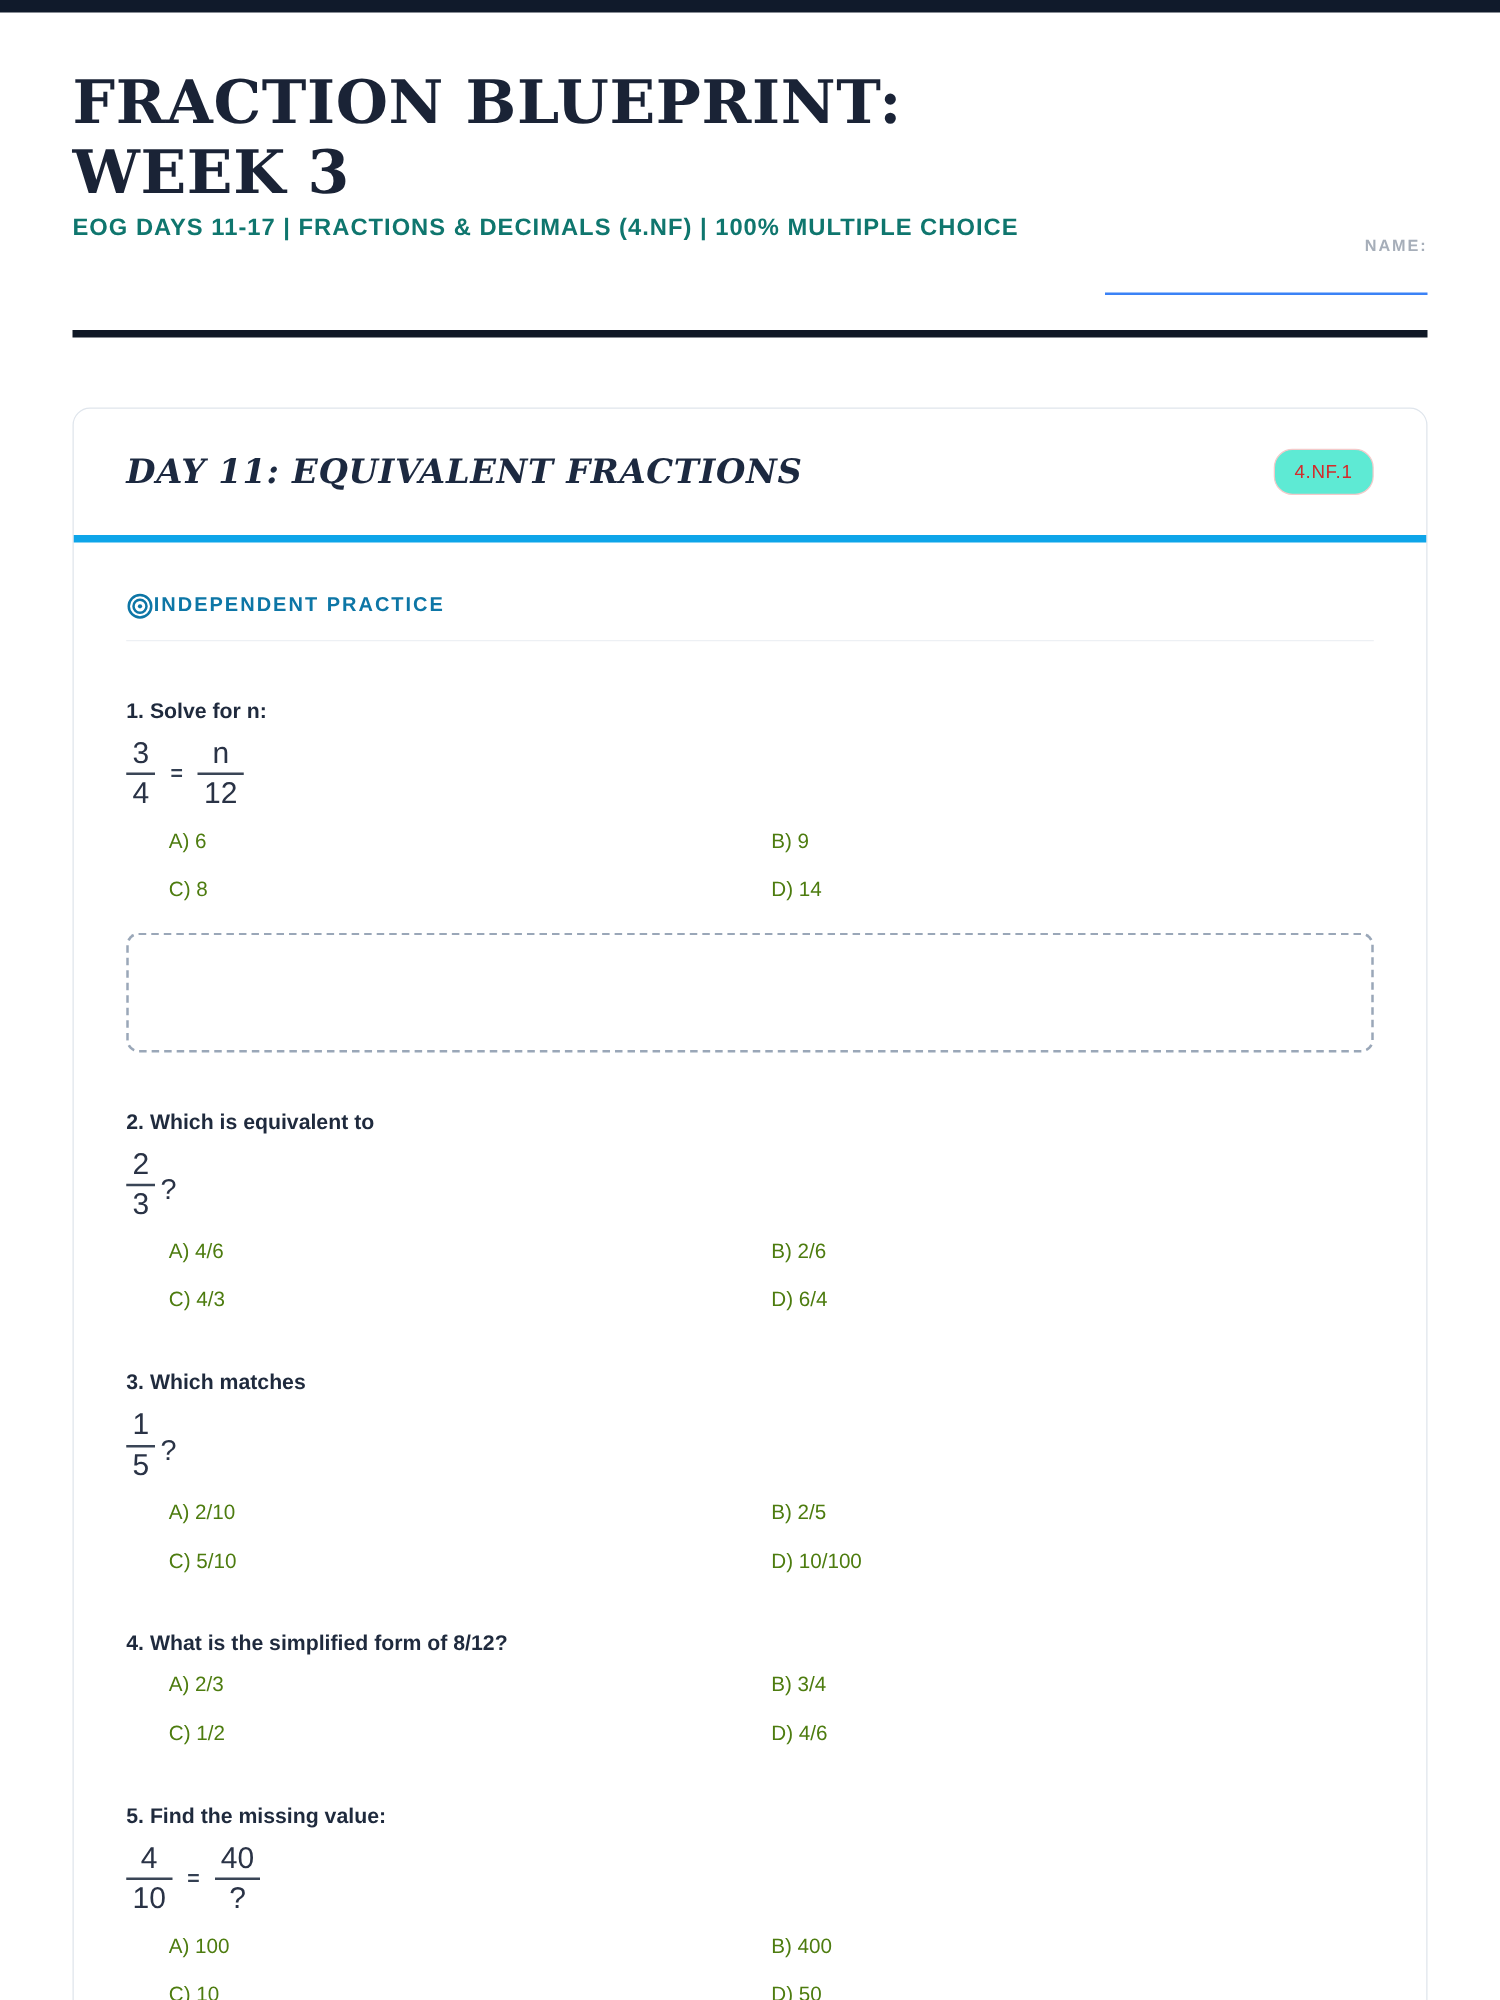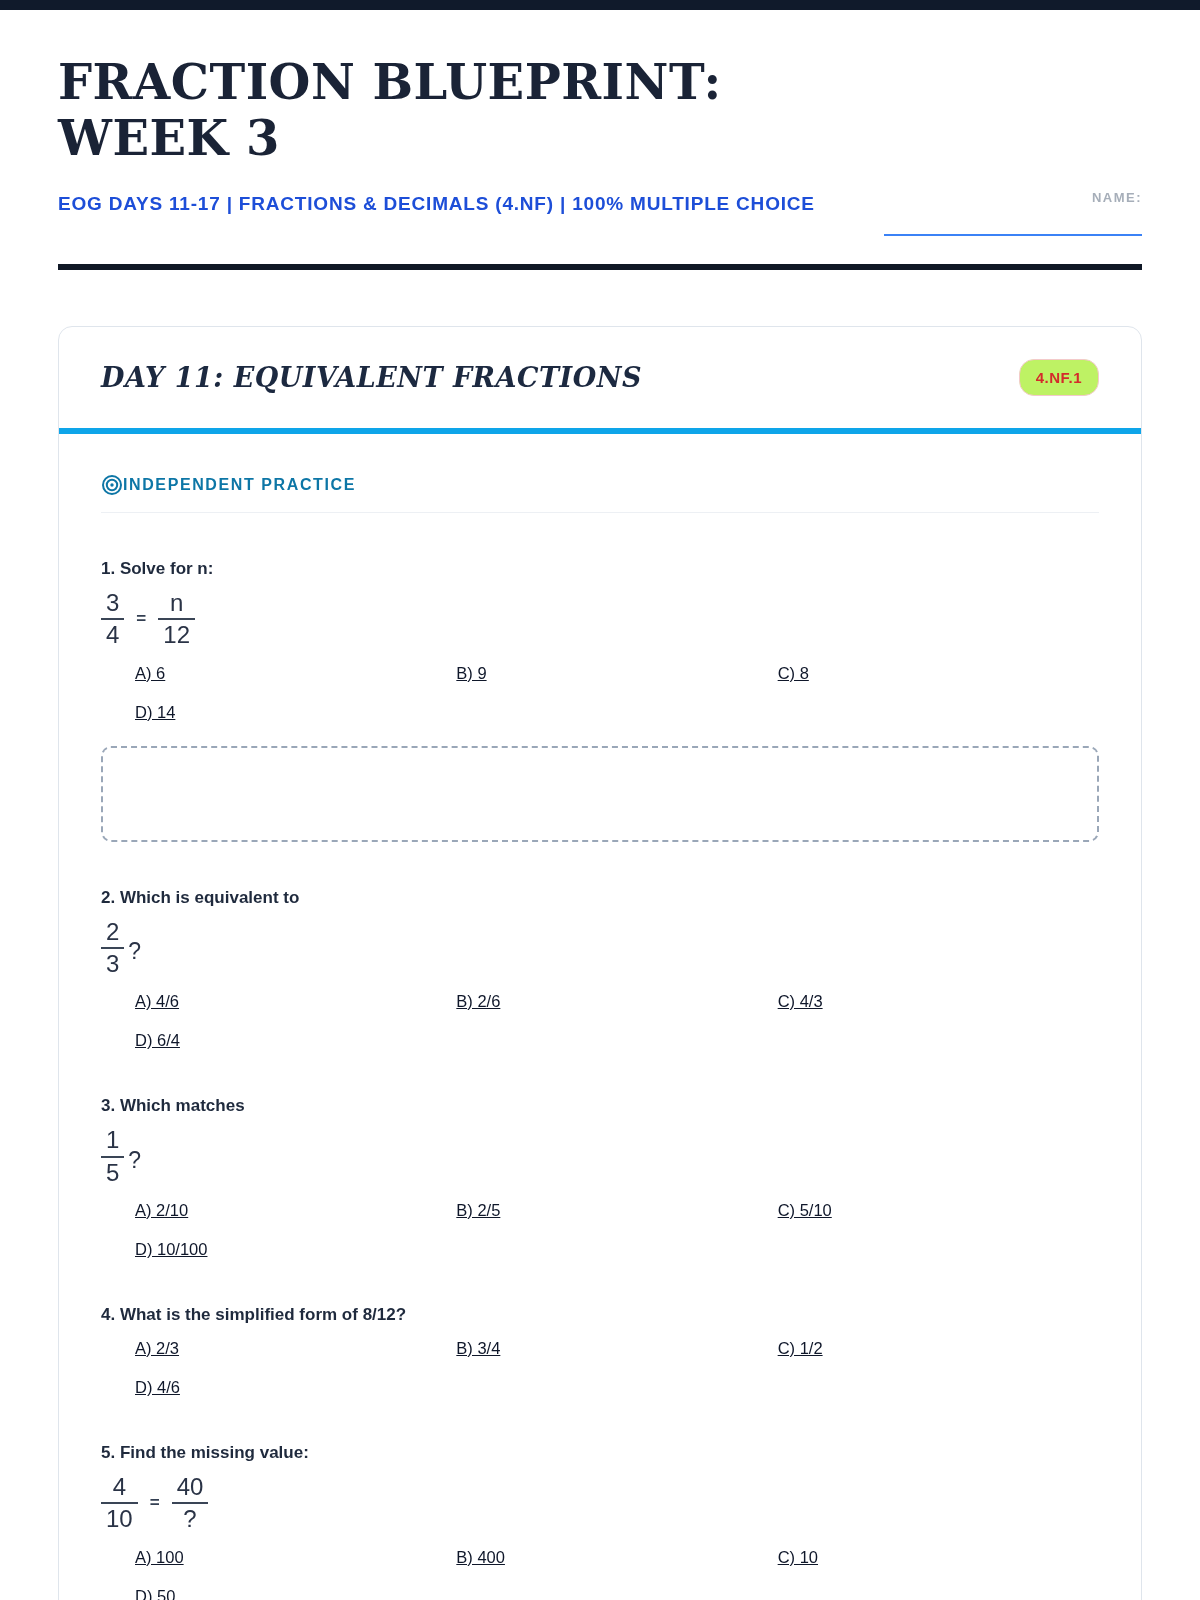--- a/index.html
+++ b/index.html
@@ -13,63 +13,63 @@
   .page{padding:0 58px;}
   header{display:flex;justify-content:space-between;align-items:flex-start;margin-top:44px;}
   h1{
     font-family:"DejaVu Serif", serif;
     font-weight:800;
     font-size:48px;line-height:1.17;
     letter-spacing:0.5px;
     color:#1a2336;margin:0;
   }
   .subtitle{
-    margin:24px 0 0;max-width:800px;
-    color:#1d4ed8;font-weight:bold;font-size:19px;line-height:1.45;
+    margin:3px 0 0;max-width:800px;
+    color:#0f766e;font-weight:bold;font-size:19px;line-height:1.45;
     letter-spacing:0.8px;
   }
   .name-block{
     width:258px;margin-top:134px;text-align:right;
     border-bottom:2px solid #3b82f6;padding-bottom:28px;flex-shrink:0;
   }
   .name-label{color:#a6aeb9;font-size:13px;font-weight:bold;letter-spacing:1.5px;}
   .rule{height:6px;background:#101826;margin-top:28px;}
   .card{
     margin-top:56px;border:1.5px solid #dfe5ec;border-radius:14px;background:#fff;
   }
   .card-header{
     display:flex;justify-content:space-between;align-items:center;
     padding:32px 42px;border-bottom:6px solid #0ea5e9;
   }
   .card-header h2{
     margin:0;font-family:"DejaVu Serif", serif;font-style:italic;font-weight:bold;
     font-size:27px;letter-spacing:0.5px;color:#1c2940;
   }
   .badge{
-    background:#bef264;border:1px solid #f3caca;color:#d42b2b;
-    font-size:15px;font-weight:bold;border-radius:15px;padding:9px 16px;letter-spacing:0.5px;
+    background:#5eead4;border:1px solid #f3caca;color:#d42b2b;
+    font-size:15px;font-weight:normal;border-radius:15px;padding:9px 16px;letter-spacing:0.5px;
   }
   .card-body{padding:40px 42px 60px;}
   .section-title{display:flex;align-items:center;}
   .section-title span{
     color:#0d76a6;font-weight:bold;font-size:16px;letter-spacing:1.6px;
   }
   .section-divider{height:1px;background:#edf0f4;margin:16px 0 24px;border:none;}
   .question{margin-top:46px;}
   .question:first-of-type{margin-top:0;}
   .q-prompt{margin:0;font-size:17px;font-weight:bold;color:#1f2a3d;}
   .math-row{display:flex;align-items:center;gap:12px;margin:10px 0 0;}
   .frac{display:inline-block;text-align:center;font-size:24px;line-height:1.18;color:#2a3346;}
   .frac .num{display:block;border-bottom:2px solid #3a4556;padding:0 5px 1px;}
   .frac .den{display:block;padding:1px 5px 0;}
   .eq{font-size:17px;font-weight:bold;color:#333f52;}
   .q-mark{font-size:23px;color:#2a3346;margin-left:1px;transform:translateY(4px);}
   .options{
-    display:grid;grid-template-columns:1fr 1fr 1fr;row-gap:20px;
-    padding-left:34px;margin-top:14px;font-size:16.5px;color:#0f172a;text-decoration:underline;
+    display:grid;grid-template-columns:1fr 1fr;row-gap:20px;
+    padding-left:34px;margin-top:14px;font-size:16.5px;color:#4d7c0f;
   }
   .workbox{
     margin-top:24px;height:92px;border:2px dashed #9aa7b8;border-radius:10px;
   }
 </style>
 </head>
 <body>
 
 <div class="topbar"></div>
 

